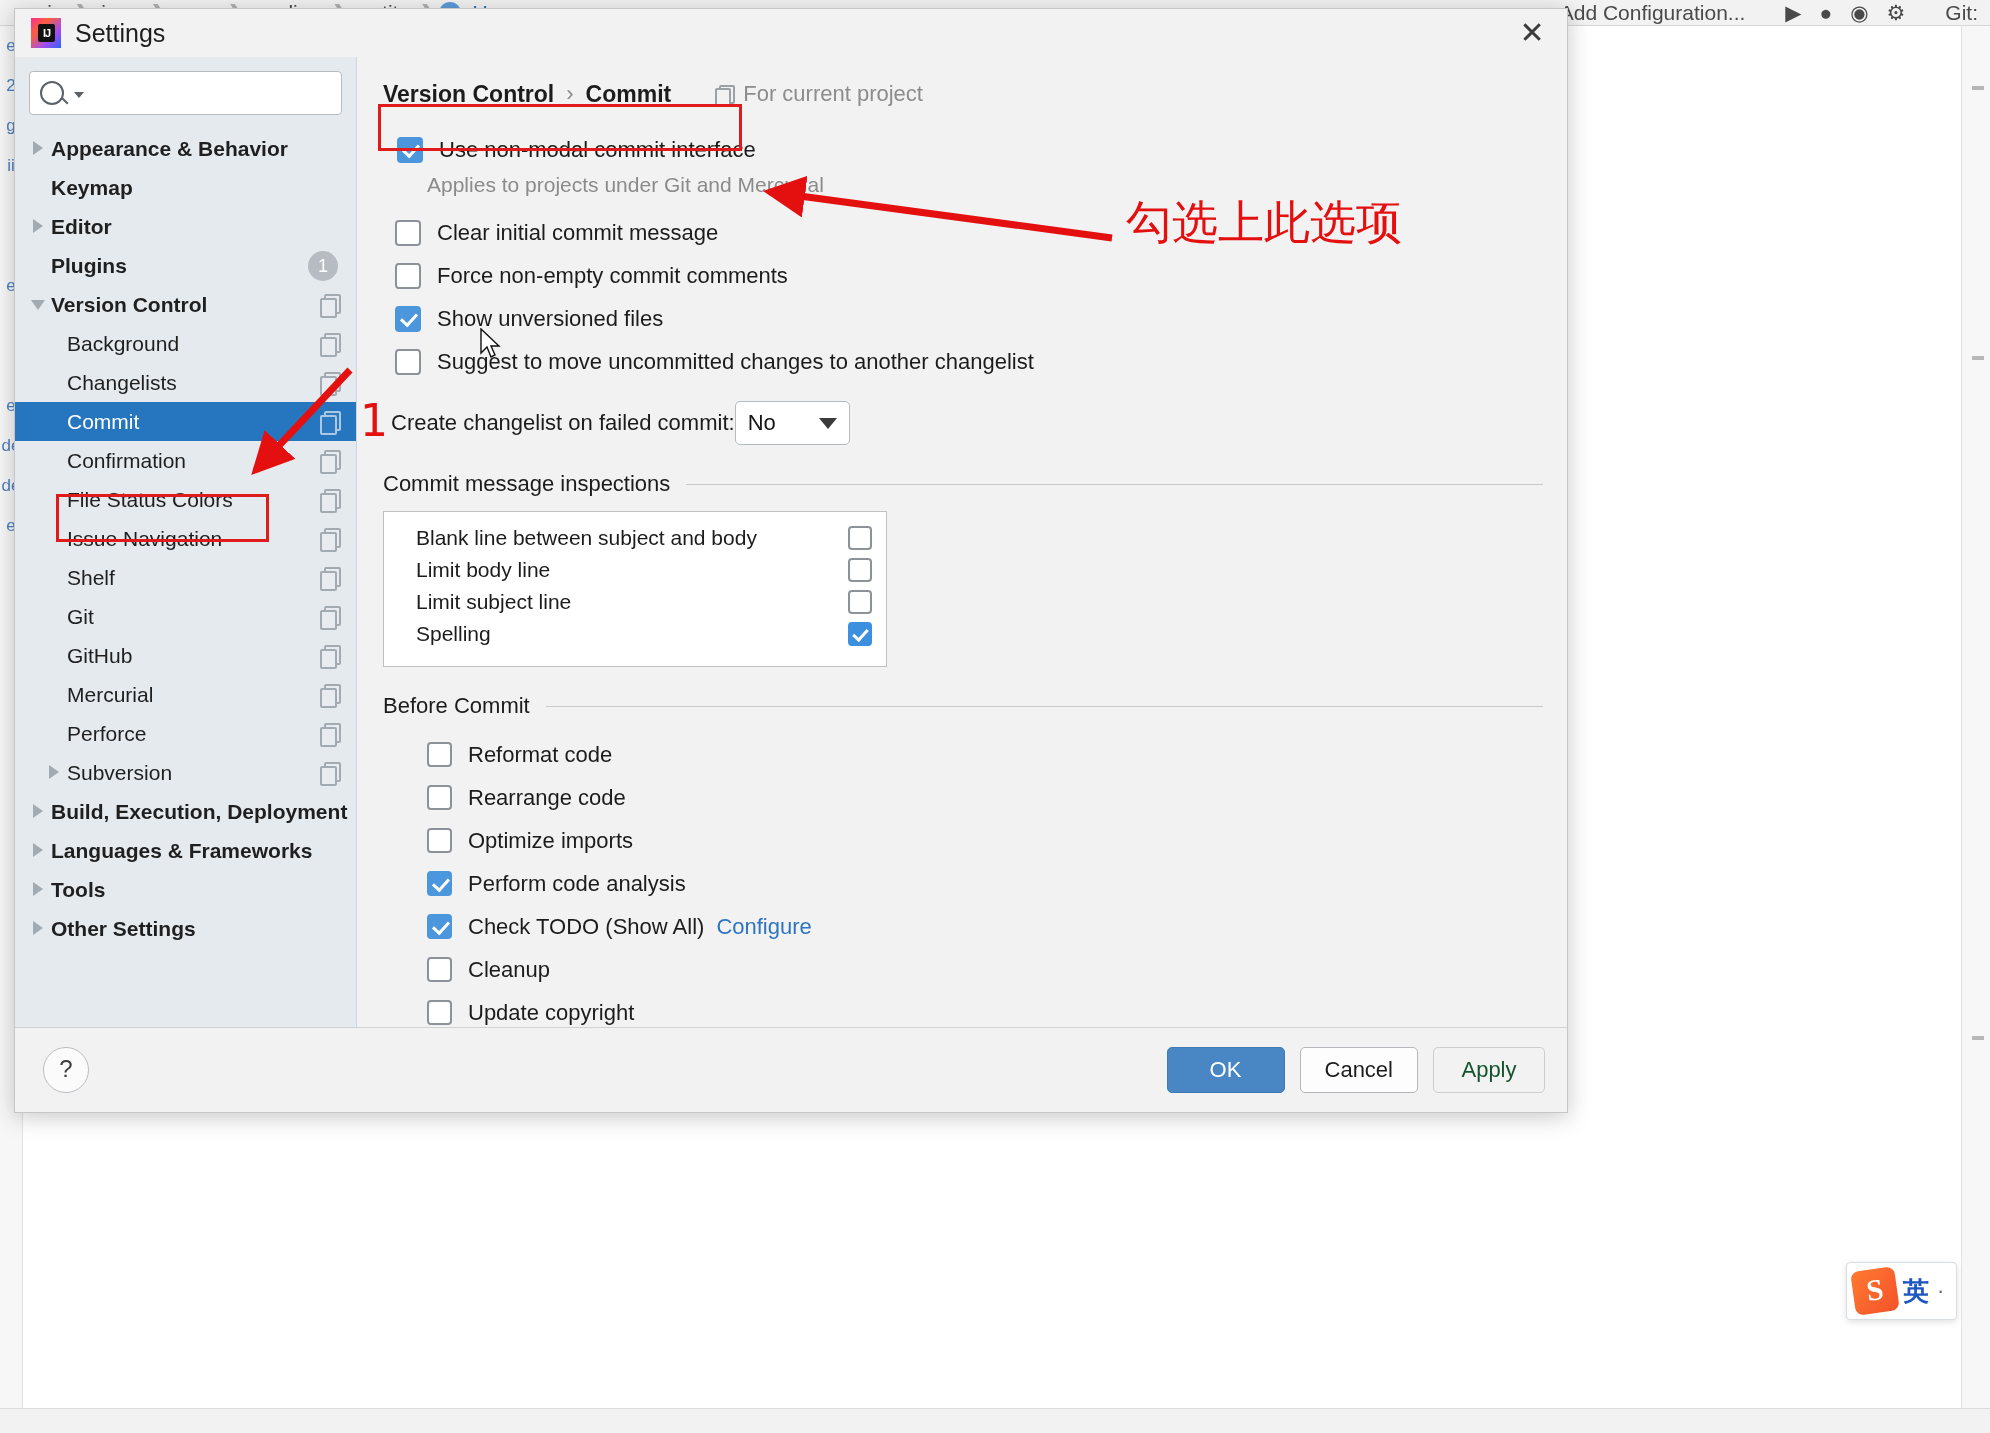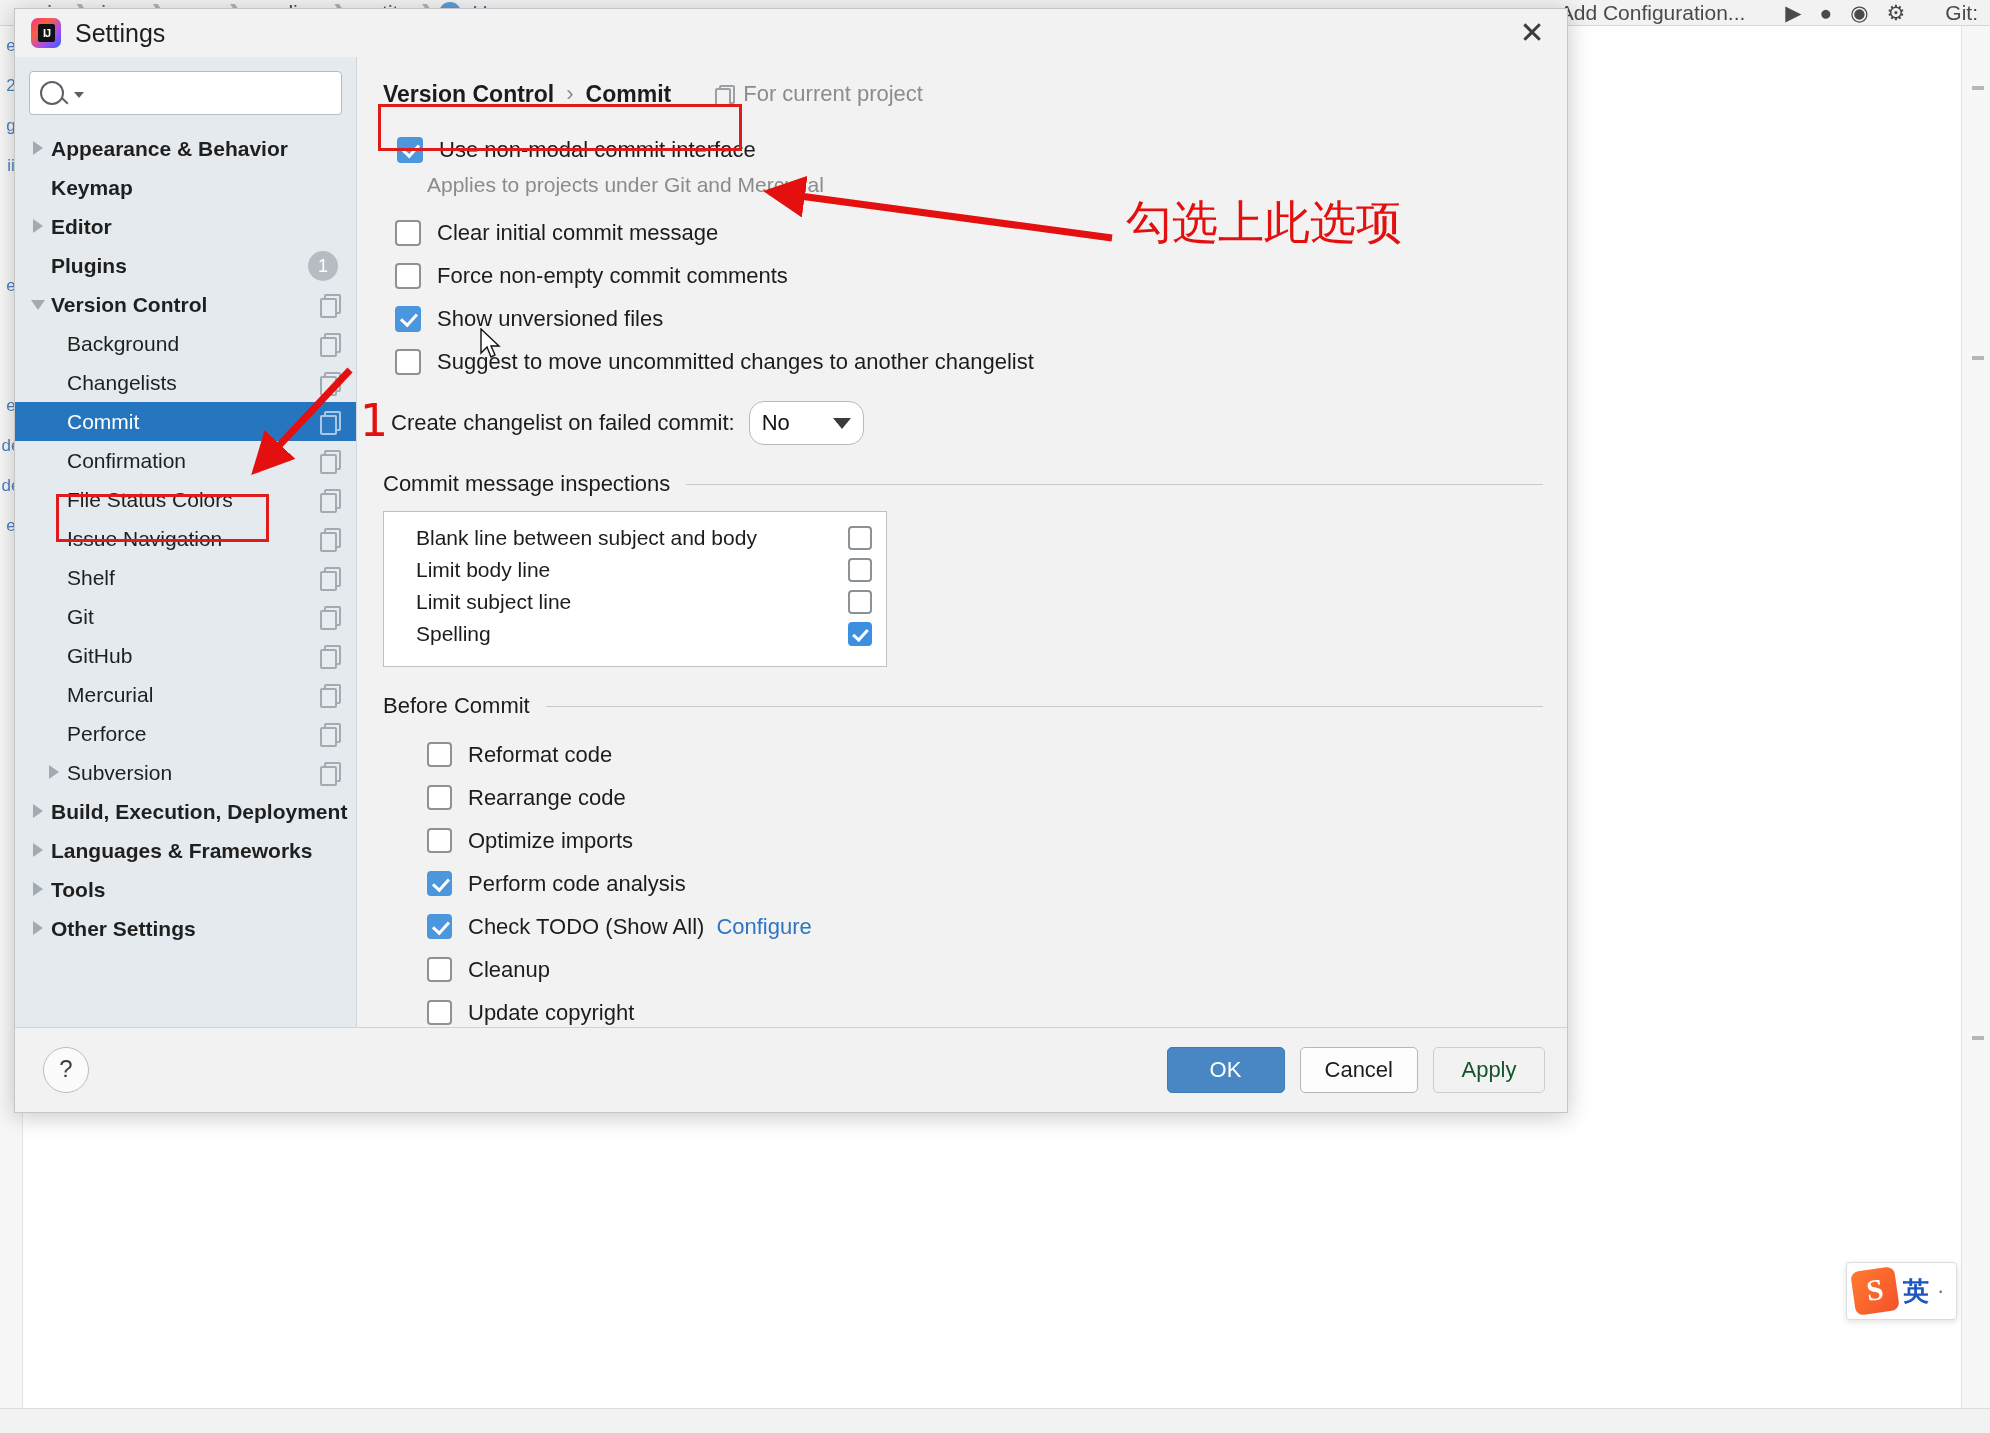--- a/index.html
+++ b/index.html
@@ -104,21 +104,21 @@
     height: 48px;
     background: #f2f2f2;
     display: flex;
     align-items: center;
     padding: 0 8px 0 16px;
     flex: 0 0 auto;
     position: relative;
   }
   #ij-logo {
     width: 30px; height: 30px;
-    border-radius: 7px;
+    border-radius: 0;
     position: relative;
     overflow: hidden;
     flex: 0 0 auto;
     background: linear-gradient(135deg,#fb2f8c 0%, #f95f3d 32%, #a24df5 68%, #2b65f5 100%);
   }
   #ij-logo .ij-inner {
     position: absolute;
     left: 7px; top: 6px;
     width: 17px; height: 18px;
     background: #111;
@@ -400,26 +400,25 @@
     display: flex;
     align-items: center;
     margin-top: 18px;
     margin-left: 8px;
   }
   #changelist-label {
     font-size: 22px;
     color: #1c1c1c;
   }
   #changelist-select {
-    margin-left: 14px;
     width: 115px;
     height: 44px;
     background: #fff;
     border: 1px solid #b5babe;
-    border-radius: 15px;
+    border-radius: 5px;
     display: flex;
     align-items: center;
     padding: 0 12px;
     justify-content: space-between;
     cursor: pointer;
     box-sizing: border-box;
   }
   #changelist-value { font-size: 22px; color: #141414; }
   .sel-caret {
     width: 0; height: 0;

